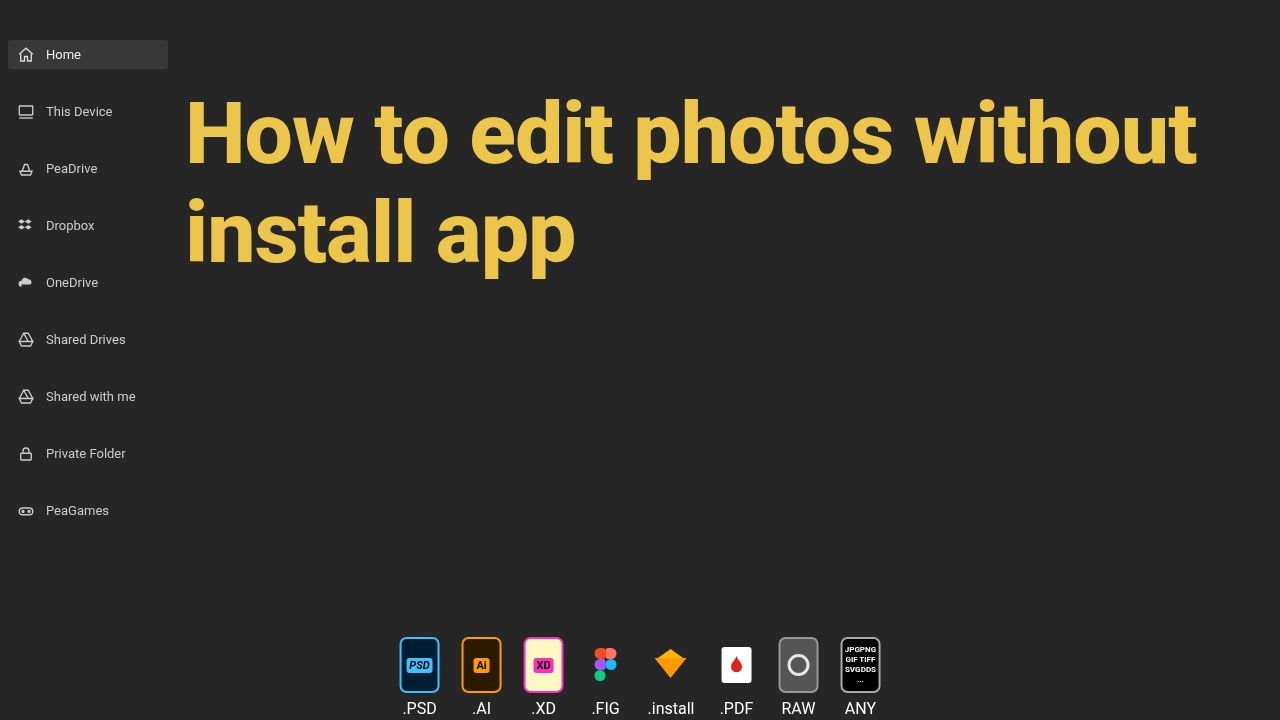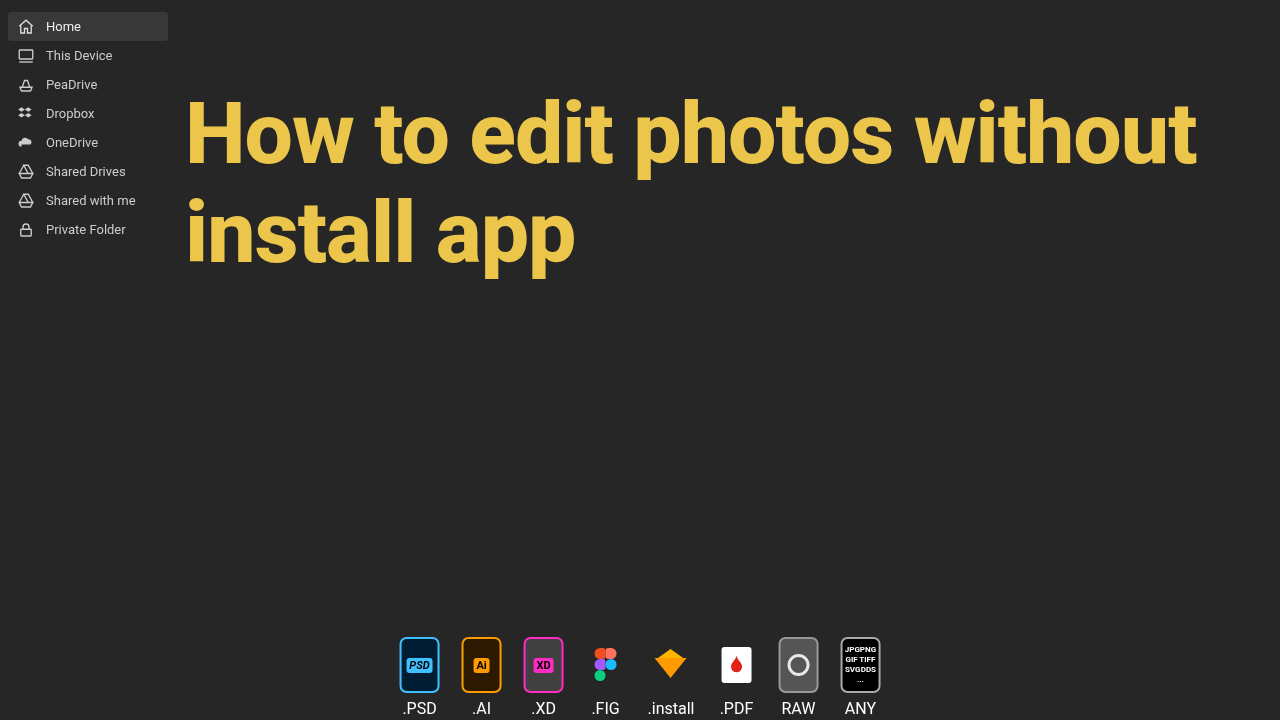--- a/index.html
+++ b/index.html
@@ -19,20 +19,21 @@
   }
   .sidebar-item {
     display: flex;
     align-items: center;
     height: 29px;
     padding: 0 6px 0 8px;
     cursor: pointer;
     border-radius: 3px;
     color: #ccc;
     font-size: 13px;
+    margin-top: 28px;
   }
   .sidebar-item.active {
     background: #383838;
     color: #eee;
   }
   .sidebar-item .icon {
     width: 20px;
     height: 20px;
     margin-right: 10px;
     display: inline-flex;
@@ -74,21 +75,21 @@
     border-radius: 7px;
     margin-bottom: 6px;
     display: flex;
     align-items: center;
     justify-content: center;
     position: relative;
     border: 2px solid transparent;
   }
   .psd { background: linear-gradient(#001d34,#001d34); border-color: #3fc1ff; }
   .ai  { background: #2b1a00; border-color: #ff9a00; }
-  .xd  { background: #404040; border-color: #ff2bc2; }
+  .xd  { background: #fef9c3; border-color: #ff2bc2; }
   .raw { background:#555; border-color:#999; }
   .any { background:#000; border-color:#aaa; }
   .chip {
     font-weight:700;
     font-size:11px;
     padding:2px 3px;
     border-radius:3px;
     color:#000;
     line-height:1;
   }
@@ -202,20 +203,30 @@
   <div class="sidebar-item">
     <span class="icon">
       <svg viewBox="0 0 24 24" fill="none" stroke="#ccc" stroke-width="1.8">
           <rect x="5" y="11" width="14" height="9" rx="1"></rect>
           <path d="M8 11V8a4 4 0 018 0v3"></path>
         </svg>
     </span>
     <span>Private Folder</span>
   </div>
 
+  <div class="sidebar-item">
+    <span class="icon">
+      <svg viewBox="0 0 24 24" fill="none" stroke="#ccc" stroke-width="1.8">
+          <rect x="3" y="8" width="18" height="9" rx="4.5"></rect>
+          <circle cx="8" cy="12.5" r="1.3" fill="#ccc"></circle>
+          <circle cx="16" cy="12.5" r="1.3" fill="#ccc"></circle>
+        </svg>
+    </span>
+    <span>PeaGames</span>
+  </div>
 
 </div>
 
 <div class="headline">How to edit photos without install app</div>
 
 <div class="format-bar">
 
   <div class="format-item">
     <div class="format-icon psd">
         <span class="chip">PSD</span>

